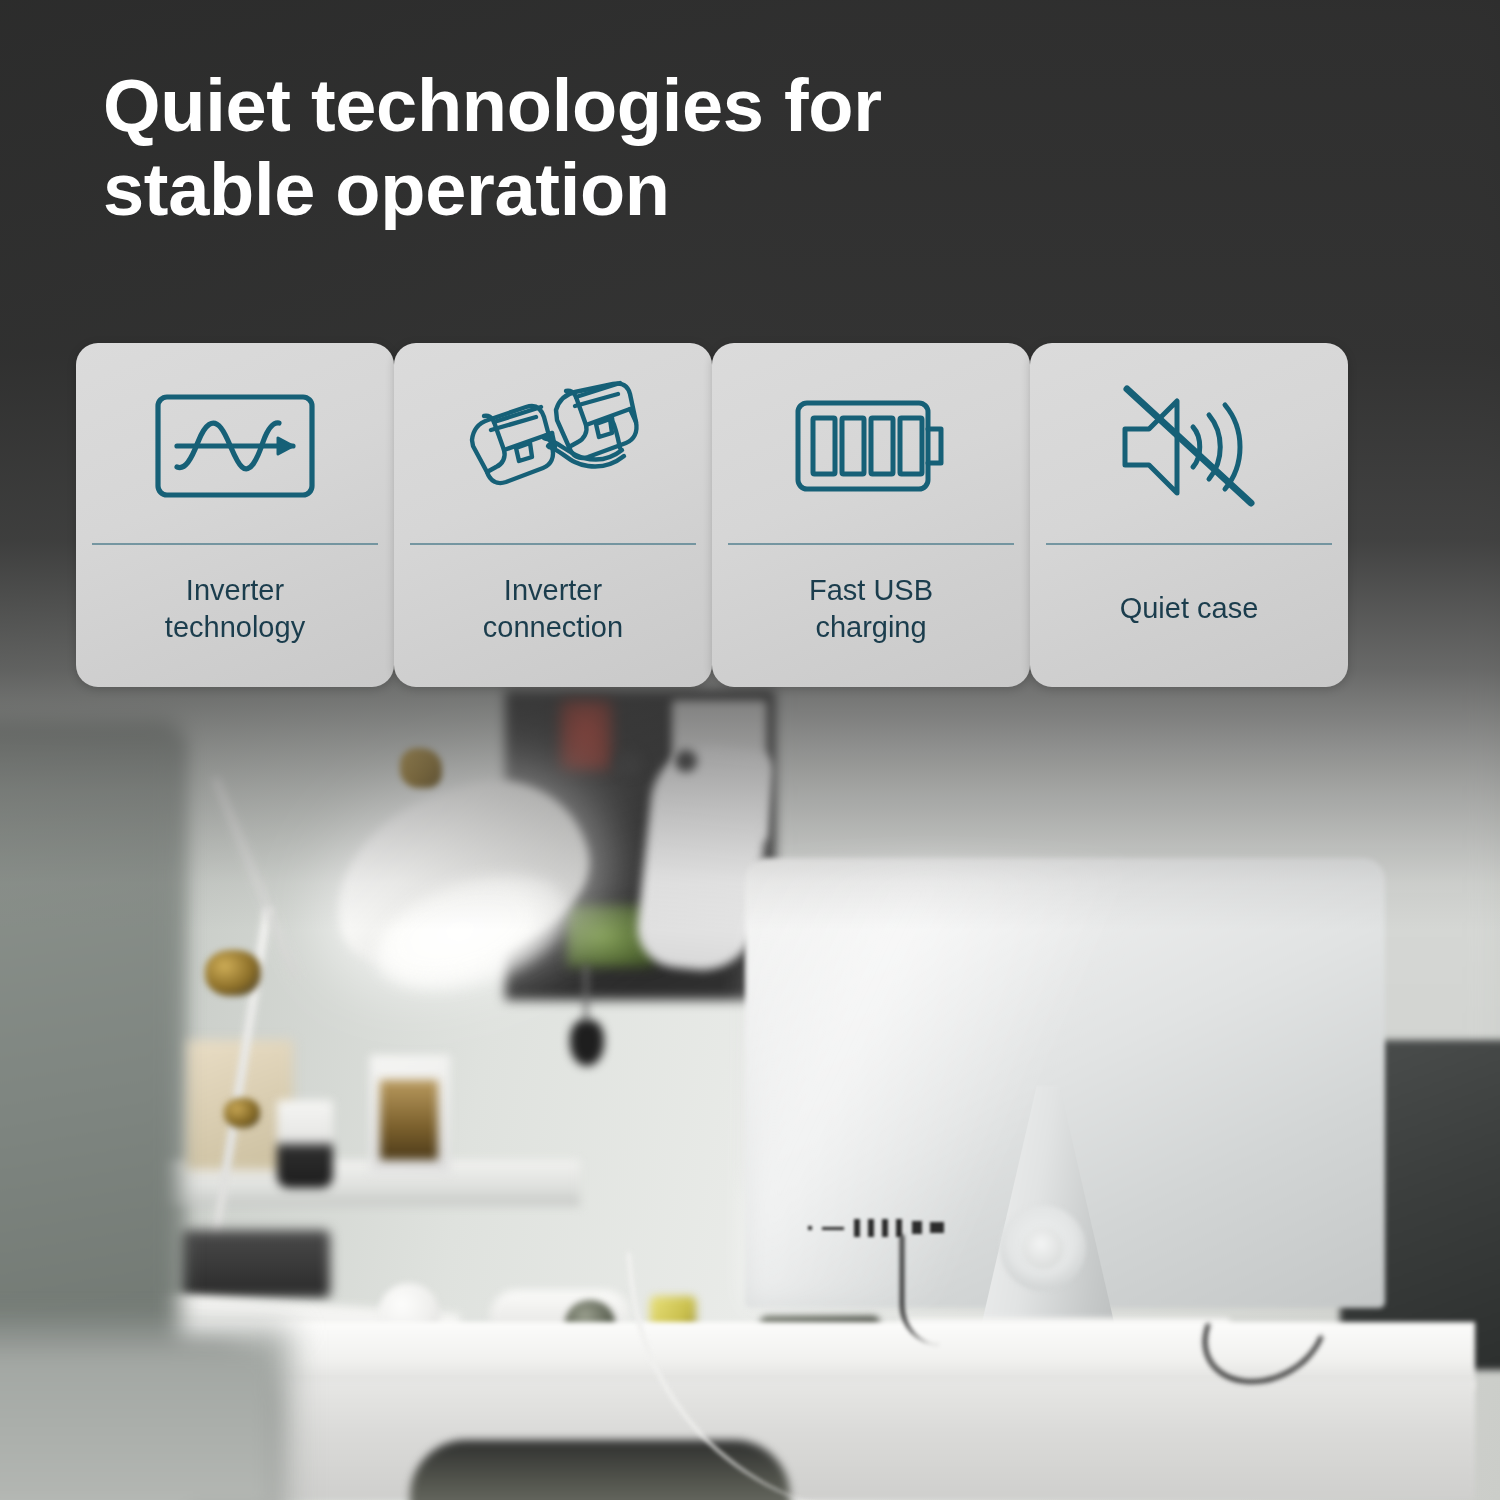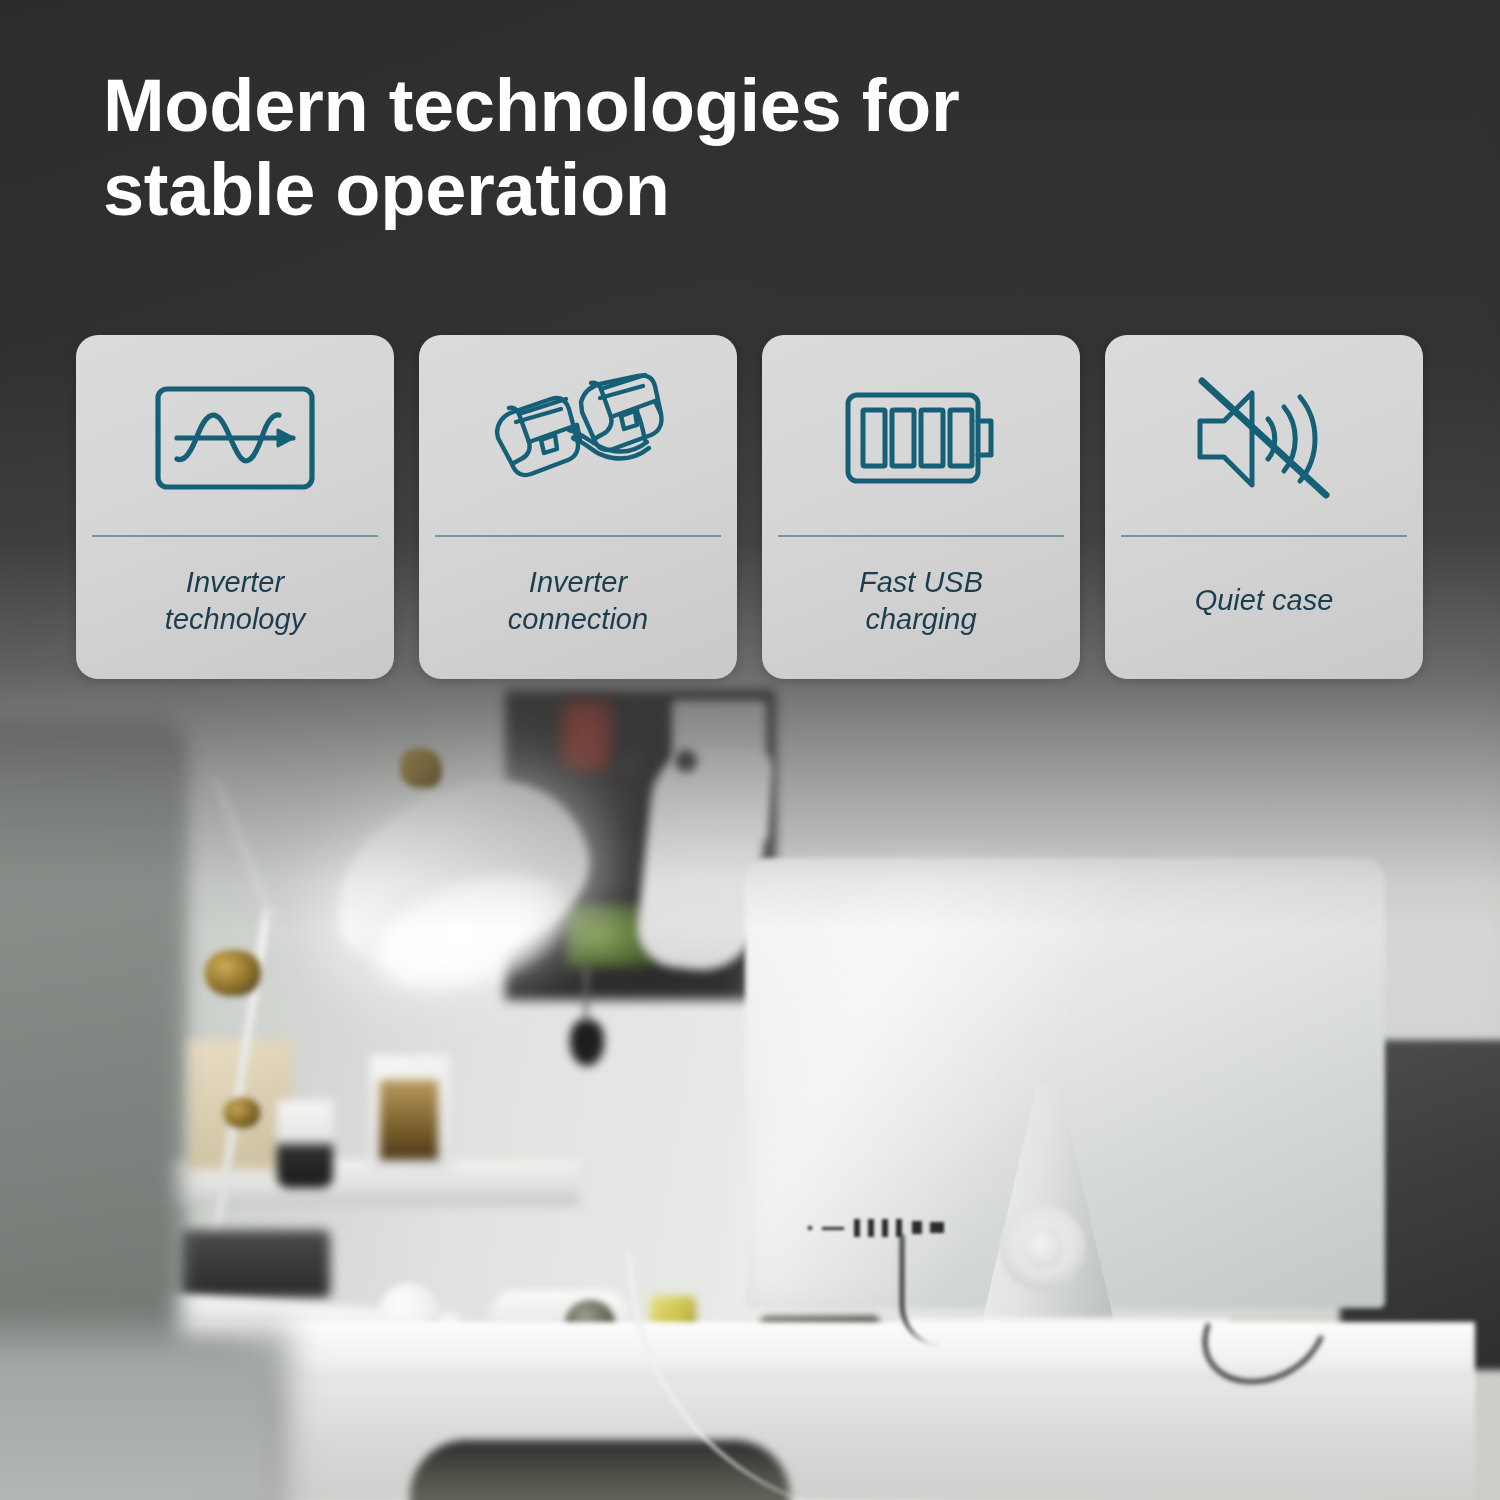--- a/index.html
+++ b/index.html
@@ -378,25 +378,23 @@
     color:#ffffff;
     font-size:74px;
     font-weight:bold;
     line-height:1.13;
     letter-spacing:-0.3px;
     white-space:pre-line;
   }
 
   .cards {
     position:absolute;
-    left:76px; top:335px;
+    left:76px; top:343px;
     width:1348px;
     display:flex;
-    gap:25px;
-    font-style:italic;
   }
 
   .card {
     width:318px;
     height:344px;
     background:linear-gradient(158deg,#dbdbdb 0%, #d6d6d6 42%, #cfcfcf 72%, #c9c9c9 100%);
     border-radius:22px;
     display:flex;
     flex-direction:column;
     align-items:center;
@@ -516,21 +514,21 @@
     <div class="ph-fg-white"></div>
     <div class="ph-fg-hook"></div>
 
     <div class="ph-partition2"></div>
   </div>
 
   <div class="overlay"></div>
 
   <div class="content">
 
-    <h1 class="headline">Modern technologies for
+    <h1 class="headline">Quiet technologies for
 stable operation</h1>
 
     <div class="cards">
 
       <div class="card">
         <div class="card-icon">
           <svg width="160" height="104" viewBox="0 0 160 104" fill="none" stroke="#166077" stroke-width="5.2" stroke-linecap="round" stroke-linejoin="round">
             <rect x="3" y="3" width="154" height="98" rx="9" ry="9"></rect>
             <path d="M22 52 H138"></path>
             <path d="M138 52 l-15 -8 v16 Z" fill="#166077" stroke-width="3"></path>

